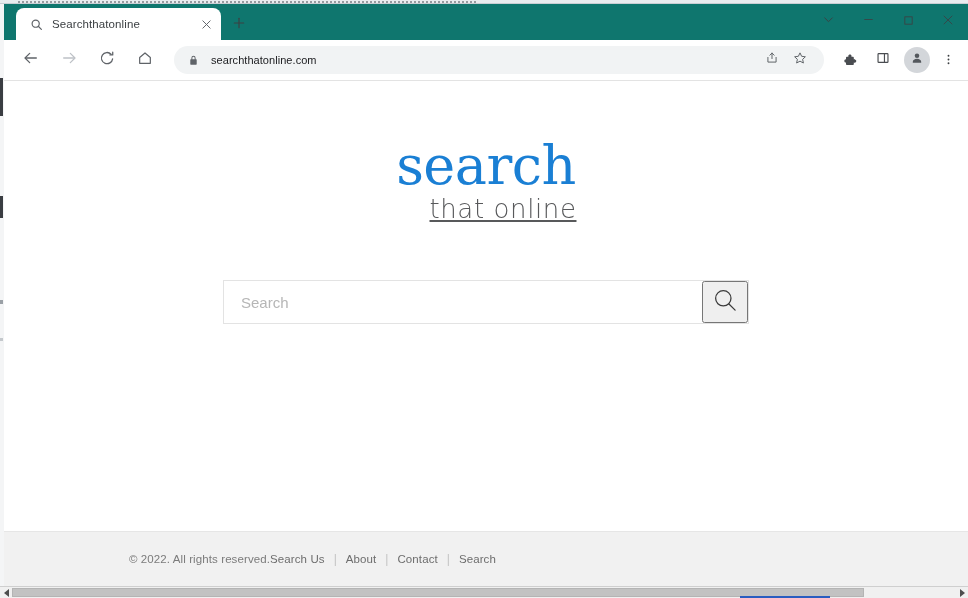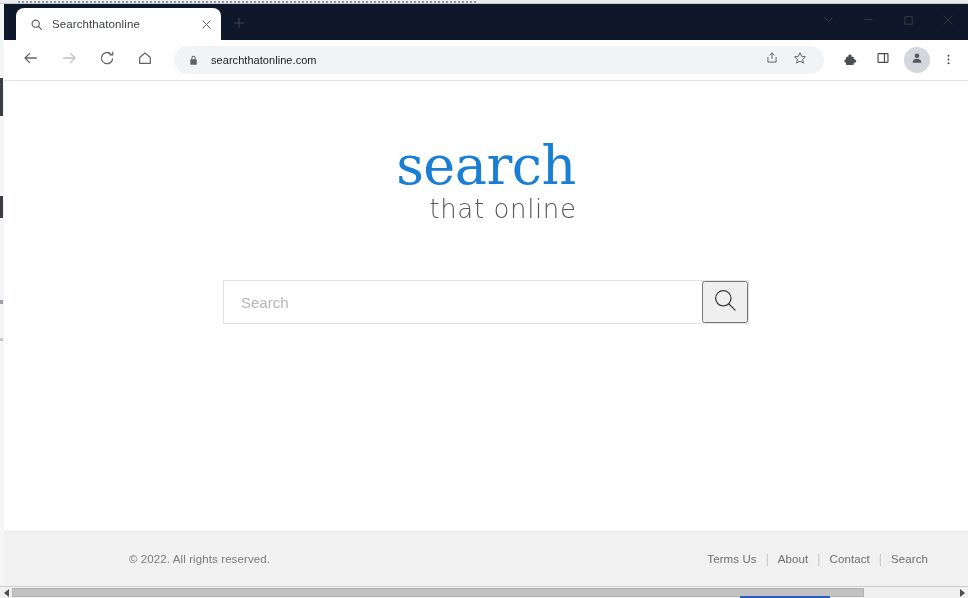--- a/index.html
+++ b/index.html
@@ -55,21 +55,21 @@
     width: 964px;
     height: 582px;
     background: #dee1e6;
     overflow: hidden;
   }
 
   
   .tabstrip {
     position: relative;
     height: 36px;
-    background: #0f172a;
+    background: #0f766e;
   }
   .tab {
     position: absolute;
     left: 12px;
     top: 4px;
     width: 205px;
     height: 32px;
     background: #ffffff;
     border-radius: 8px 8px 0 0;
     display: flex;
@@ -292,21 +292,21 @@
   
   .footer {
     position: absolute;
     left: 0; right: 0; bottom: 0;
     height: 55px;
     background: #f1f1f1;
     border-top: 1px solid #e6e6e6;
     box-sizing: border-box;
     display: flex;
     align-items: center;
-    justify-content: space-between;
+    justify-content: flex-start;
     padding: 0 40px 0 125px;
   }
   .copyright {
     font-size: 11.5px;
     color: #7b7b7b;
     letter-spacing: .1px;
   }
   .footer-links {
     display: flex;
     align-items: center;
@@ -562,21 +562,21 @@
         </span>
       </div>
     </div>
 
     <div class="viewport">
 
       <div class="page-main">
 
         <div class="logo">
           <span class="logo-primary" id="logo-primary" style="color: rgb(26, 127, 212);">search</span>
-          <span class="logo-secondary" id="logo-secondary" style="color: rgb(88, 89, 91);">that online</span>
+          <span class="logo-secondary" id="logo-secondary" style="color: rgb(88, 89, 91); text-decoration: underline;">that online</span>
         </div>
 
         <div class="searchbar-wrap">
           <form class="searchbar">
             <input type="text" placeholder="Search" style="">
             <button type="submit" class="search-go">
               <span>
                 <svg width="27" height="27" viewBox="0 0 32 32" fill="none" stroke="currentColor" stroke-width="1.5" stroke-linecap="round">
                   <circle cx="13.4" cy="13.4" r="9.1"></circle>
                   <line x1="20.1" y1="20.1" x2="27.4" y2="27.4"></line>
@@ -585,21 +585,21 @@
             </button>
           </form>
         </div>
 
       </div>
 
       <div class="footer">
         <div class="copyright">© 2022. All rights reserved.</div>
 
         <div class="footer-links">
-          <a href="#">Terms Us</a>
+          <a href="#">Search Us</a>
           <span class="fsep">|</span>
           <a href="#">About</a>
           <span class="fsep">|</span>
           <a href="#">Contact</a>
           <span class="fsep">|</span>
           <a href="#">Search</a>
         </div>
       </div>
 
       <div class="page-vscroll"></div>

